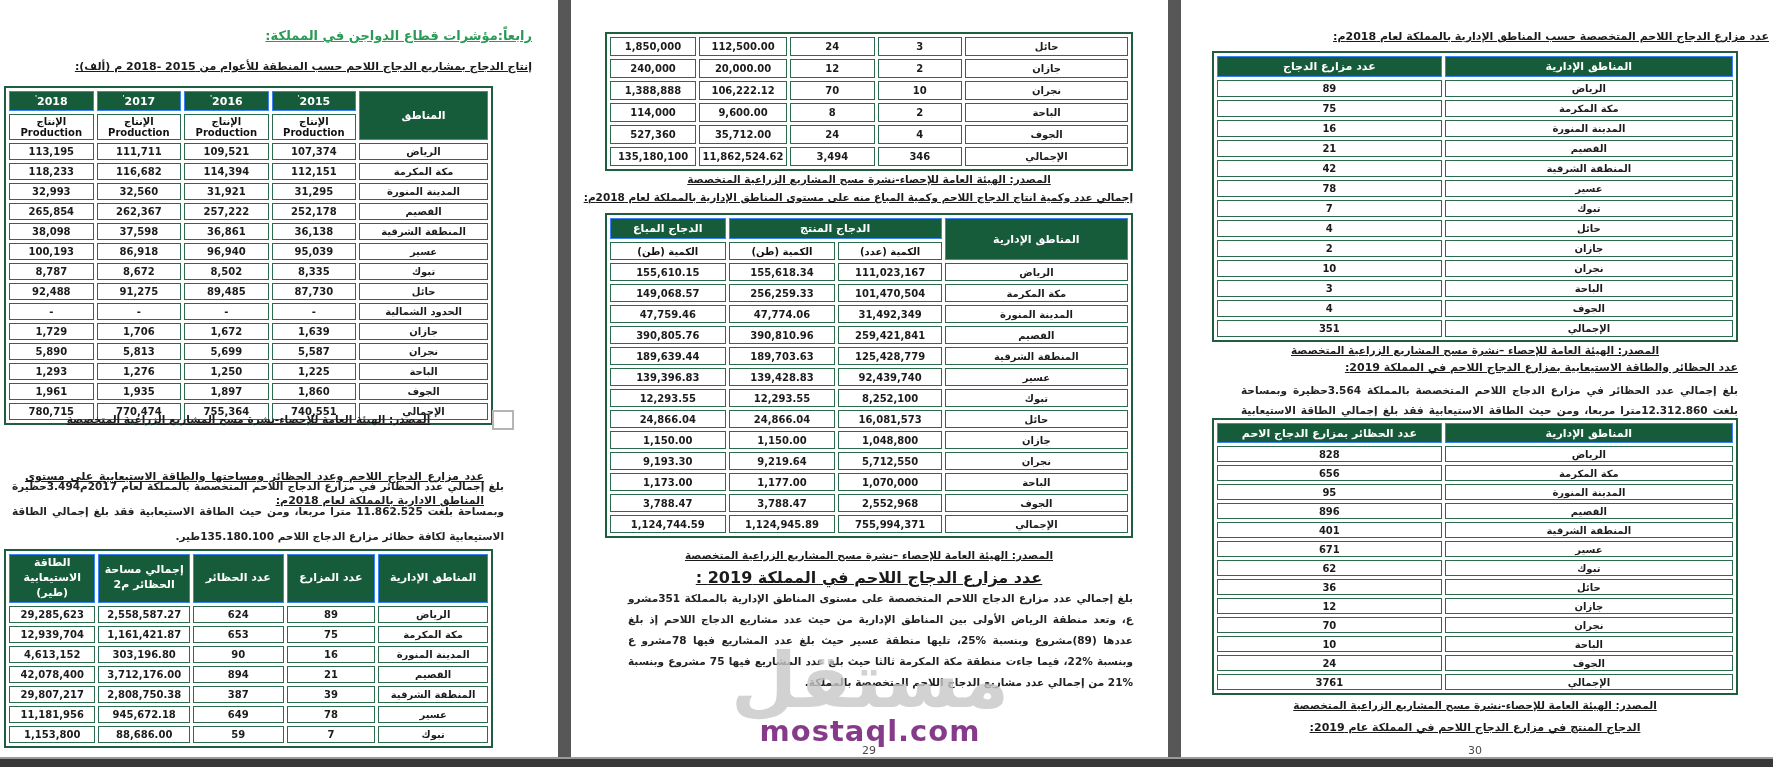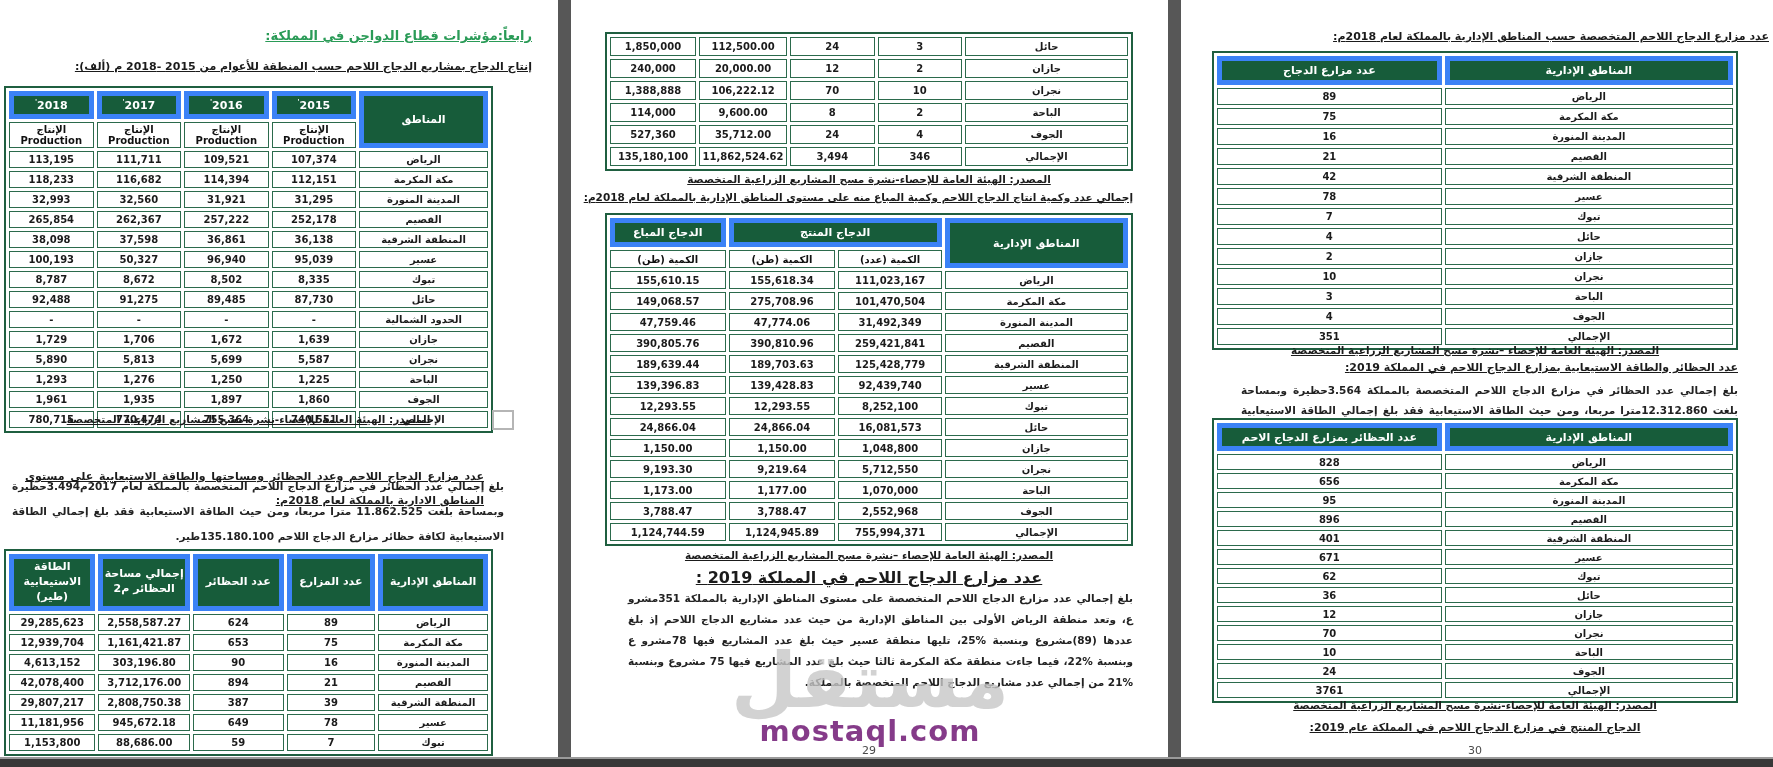--- a/index.html
+++ b/index.html
@@ -13,21 +13,21 @@
   
   .h{text-decoration:underline;white-space:nowrap;}
   .hwrap{text-decoration:underline;margin-top:28px;}
   .title-green{color:#2a9b57;font-size:13px;}
   .src{font-size:10.5px;text-align:center;text-decoration:underline;}
   .para{font-size:10.5px;text-align:justify;direction:rtl;color:#222;}
   .pnum{font-size:11px;color:#4a4a4a;text-align:center;font-weight:400;}
   
   table.gt{border-collapse:separate;border-spacing:3px 3px;border:2px solid #1f5f40;
            table-layout:fixed;background:#fff;direction:rtl;}
-  table.gt th.ghead{background:#175c3a;color:#fff;border:5px solid #3b82f6;
+  table.gt th.ghead{background:#175c3a;color:#fff;border:1px solid #3b82f6;
            font-size:11px;font-weight:700;text-align:center;vertical-align:middle;margin-top:44px;}
   table.gt th.whead{background:#fff;color:#111;border:1px solid #2b6a4c;
            font-size:10px;font-weight:700;text-align:center;vertical-align:middle;}
   table.gt td{border:1px solid #2b6a4c;text-align:center;vertical-align:middle;
            font-size:10px;font-weight:700;color:#1b1b1b;padding:0;}
   sup.mk{font-size:7px;}
   
   #page28{left:0;width:558px;}
   .p28-title{top:28px;right:26px;}
   .p28-sub{top:60px;right:26px;font-size:11px;}
@@ -140,21 +140,21 @@
             <td>المنطقة الشرقية</td>
             <td>36,138</td>
             <td>36,861</td>
             <td>37,598</td>
             <td>38,098</td>
           </tr>
           <tr>
             <td>عسير</td>
             <td>95,039</td>
             <td>96,940</td>
-            <td>50,327</td>
+            <td>86,918</td>
             <td>100,193</td>
           </tr>
           <tr>
             <td>تبوك</td>
             <td>8,335</td>
             <td>8,502</td>
             <td>8,672</td>
             <td>8,787</td>
           </tr>
           <tr>
@@ -366,21 +366,21 @@
       <tbody>
           <tr>
             <td>الرياض</td>
             <td>111,023,167</td>
             <td>155,618.34</td>
             <td>155,610.15</td>
           </tr>
           <tr>
             <td>مكة المكرمة</td>
             <td>101,470,504</td>
-            <td>275,708.96</td>
+            <td>256,259.33</td>
             <td>149,068.57</td>
           </tr>
           <tr>
             <td>المدينة المنورة</td>
             <td>31,492,349</td>
             <td>47,774.06</td>
             <td>47,759.46</td>
           </tr>
           <tr>
             <td>القصيم</td>

